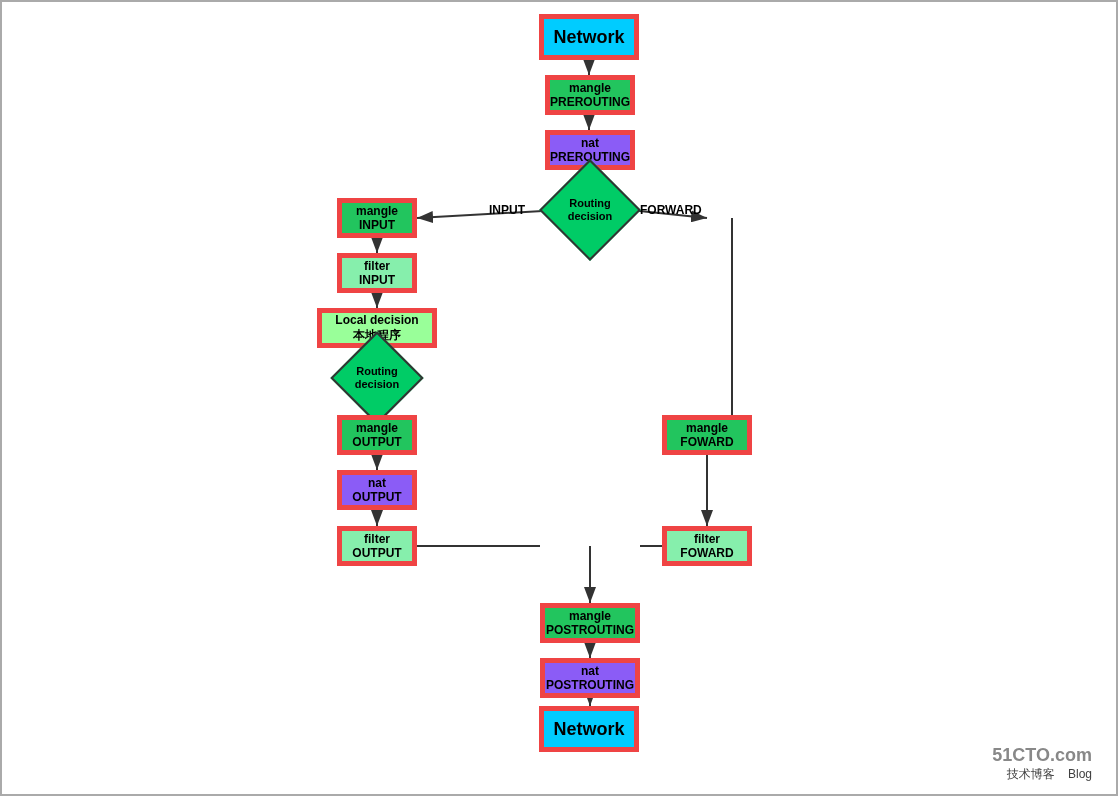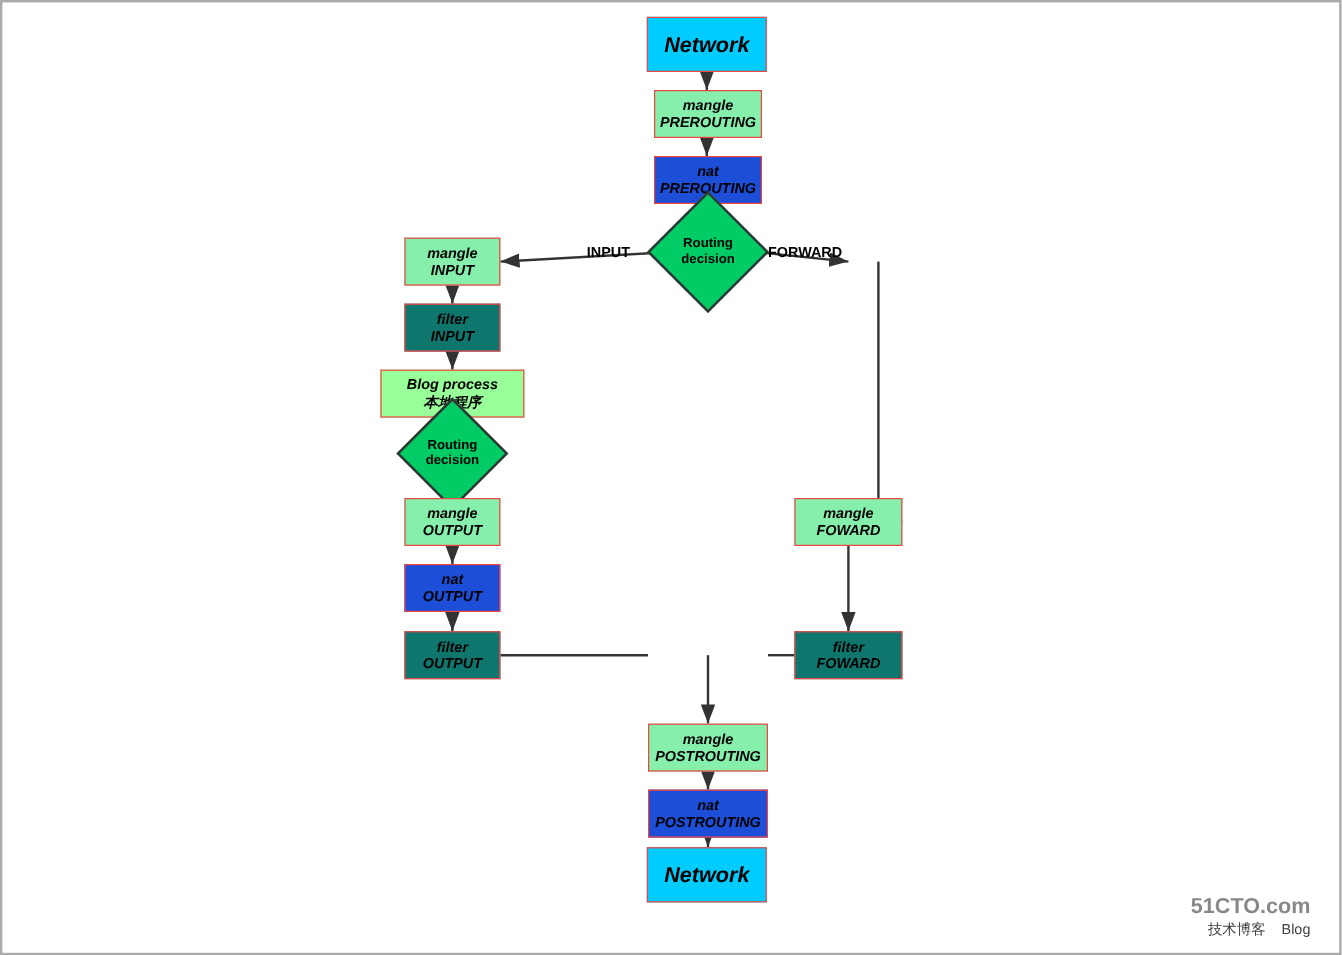--- a/index.html
+++ b/index.html
@@ -29,43 +29,42 @@
 
     .node-box {
       position: absolute;
       display: flex;
       flex-direction: column;
       align-items: center;
       justify-content: center;
       text-align: center;
       font-weight: bold;
       font-size: 12px;
-      border: 1px solid #ef4444;
-      font-style: italic;
+      border: 5px solid #ef4444;
     }
 
     .node-cyan {
       background: #00ccff;
       font-size: 18px;
       font-weight: bold;
       color: #000;
     }
 
     .node-yellow {
+      background: #22c55e;
+      color: #000;
+    }
+
+    .node-blue-light {
+      background: #8b5cf6;
+      color: #000;
+    }
+
+    .node-pink {
       background: #86efac;
-      color: #000;
-    }
-
-    .node-blue-light {
-      background: #1d4ed8;
-      color: #000;
-    }
-
-    .node-pink {
-      background: #0f766e;
       color: #000;
     }
 
     .node-green {
       background: #99ff99;
       color: #000;
     }
 
     .watermark {
       position: absolute;
@@ -168,21 +167,21 @@
     <span>mangle</span>
     <span>INPUT</span>
   </div>
 
   <div class="node-box node-pink" style="left:335px; top:251px; width:80px; height:40px;">
     <span>filter</span>
     <span>INPUT</span>
   </div>
 
   <div class="node-box node-green" style="left:315px; top:306px; width:120px; height:40px;">
-    <span>Blog process</span>
+    <span>Local decision</span>
     <span>本地程序</span>
   </div>
 
   <div style="position:absolute; left:330px; top:354px; width:90px; height:44px; display:flex; align-items:center; justify-content:center;">
     <div style="width:66px; height:66px; background:#00cc66; border:2px solid #333; transform:rotate(45deg); position:absolute;"></div>
     <div style="position:relative; z-index:1; text-align:center; font-weight:bold; font-size:11px; line-height:1.2;">
       <span>Routing</span><br>
       <span>decision</span>
     </div>
   </div>

